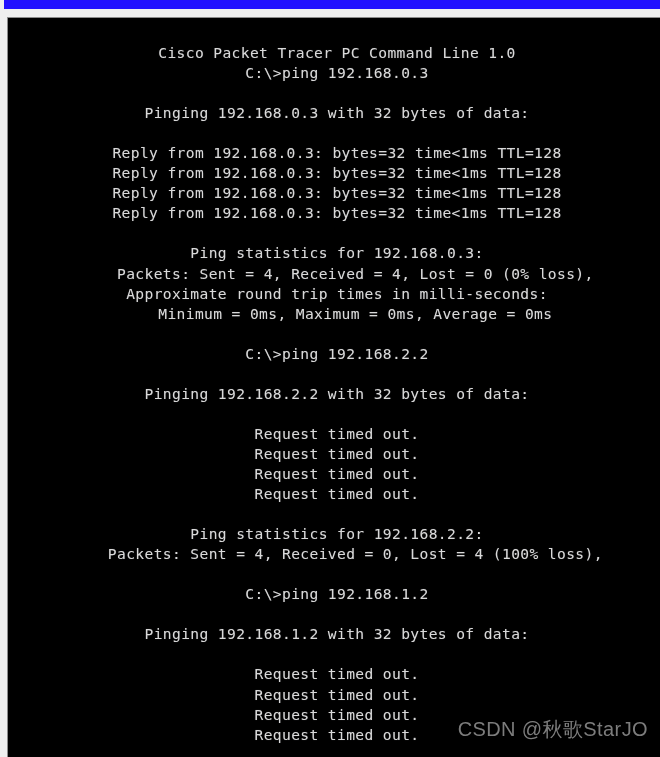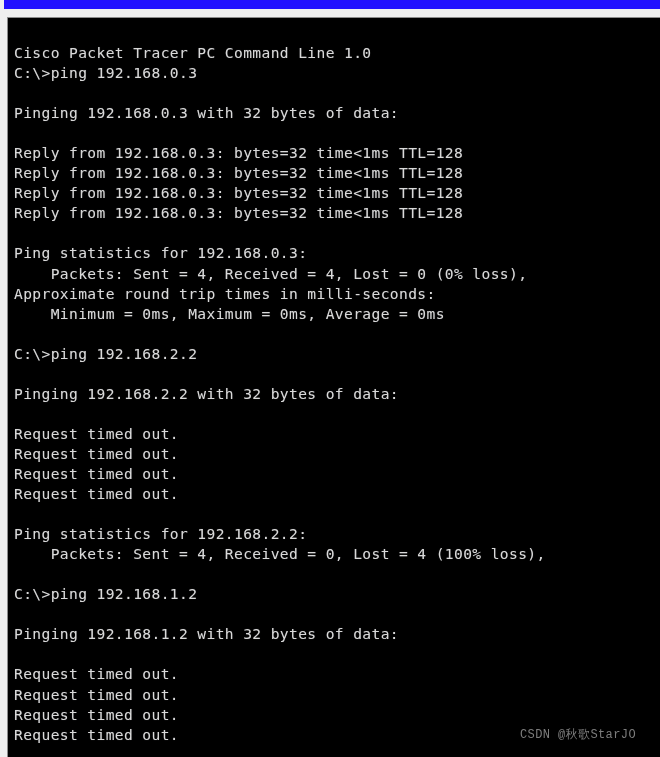--- a/index.html
+++ b/index.html
@@ -49,32 +49,33 @@
     font-size: 14.6px;
     line-height: 20.05px;
     letter-spacing: 0.38px;
     white-space: pre;
     text-shadow: 0 0 1px rgba(180,180,190,0.35);
   }
   .term-line {
     display: block;
     height: 20.05px;
     white-space: pre;
+    text-align: center;
   }
   .term-line.blank {
     color: transparent;
   }
   
   #watermark {
     position: absolute;
-    right: 24px;
+    right: 12px;
     bottom: 14px;
     color: #8e8e8e;
-    font-family: Liberation Mono, monospace;
-    font-size: 12px;
+    font-family: Liberation Sans, sans-serif;
+    font-size: 20px;
     letter-spacing: 0.4px;
     opacity: 0.88;
     white-space: nowrap;
     pointer-events: none;
   }
   
   #left-gutter {
     position: absolute;
     left: 0px;
     top: 9px;

